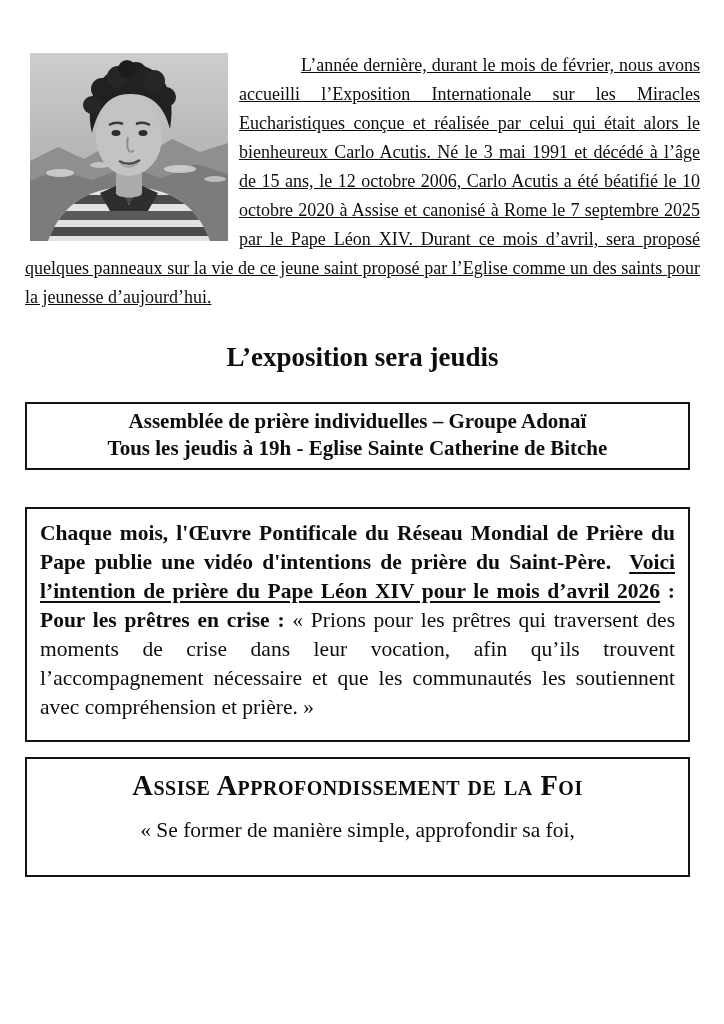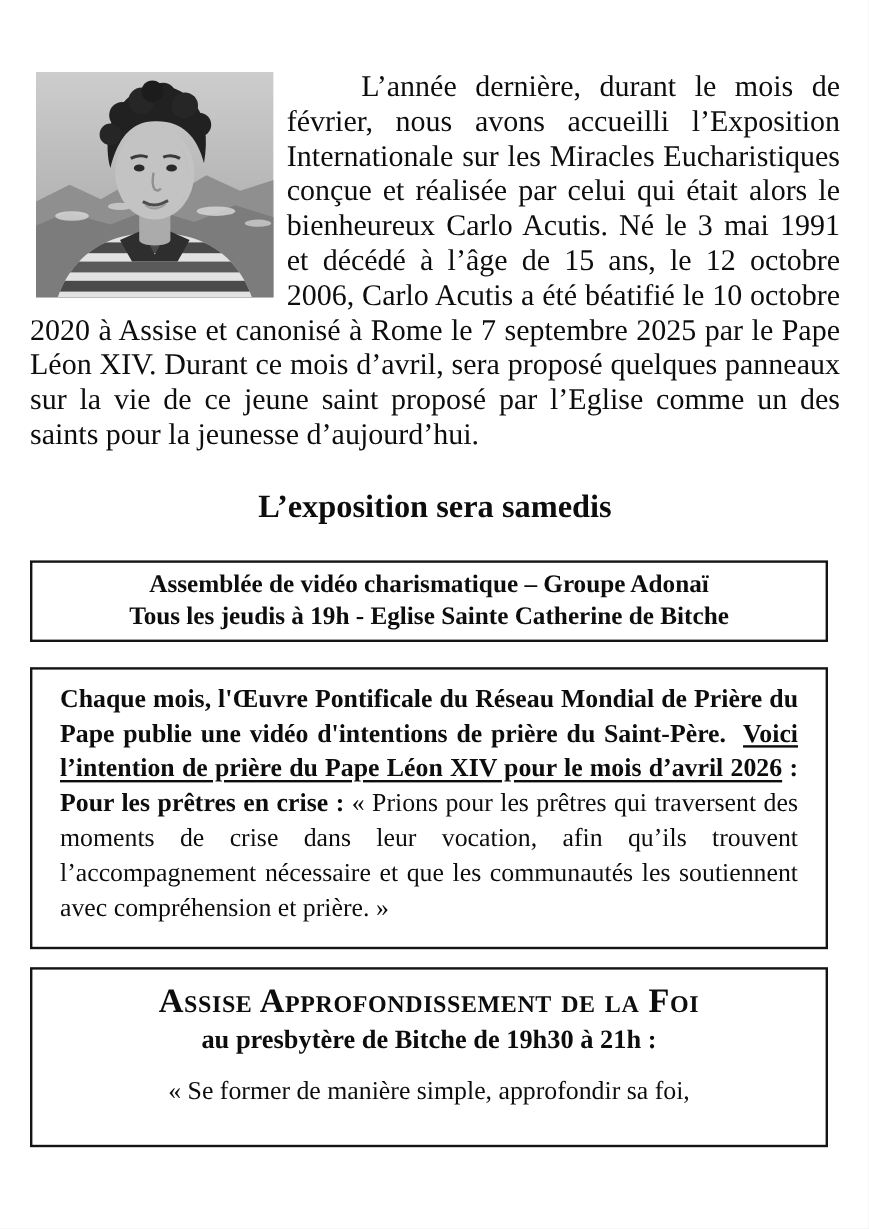--- a/index.html
+++ b/index.html
@@ -9,24 +9,25 @@
     margin:0 auto;
     background:#ffffff;
     font-family:"Liberation Serif","DejaVu Serif",serif;
     color:#0d0d0d;
     overflow:hidden;
     box-sizing:border-box;
     padding:33px 24px 0 25px;
   }
   
   .intro{
-    font-size:25px;
+    font-size:18px;
     line-height:29px;
     text-align:justify;
     text-indent:62px;
+    text-decoration:underline;
   }
   .photo{
     float:left;
     width:198px;height:188px;
     margin:2px 11px 8px 5px;
   }
   .photo svg{display:block;width:100%;height:100%;}
   
   .main-heading{
     clear:both;
@@ -41,22 +42,22 @@
   .box{
     border:2px solid #141414;
     margin-right:10px;
     box-sizing:border-box;
     text-align:center;
     font-weight:bold;
   }
   .box-adonai{margin-top:26px;padding:4px 8px 6px;font-size:21px;line-height:27px;}
   .box-penitence{margin-top:9px;padding:5px 8px 7px;font-size:21px;line-height:27px;}
   .box-intention{
-    margin-top:21px;
-    padding:10px 23px 18px;
+    margin-top:37px;
+    padding:10px 13px 18px;
     text-align:justify;
     font-weight:normal;
     font-size:21.5px;
     line-height:29px;
   }
   .box-intention .b{font-weight:bold;}
   .box-intention .u{
     font-weight:bold;
     text-decoration:underline;
     text-decoration-thickness:2px;
@@ -134,36 +135,35 @@
         <path d="M79,72 Q86,68 93,71" stroke="#3a3a3a" stroke-width="2.5" fill="none"></path>
         <path d="M106,71 Q113,68 120,72" stroke="#3a3a3a" stroke-width="2.5" fill="none"></path>
         <path d="M98,84 Q96,94 99,98 Q102,100 104,97" stroke="#8f8f8f" stroke-width="2" fill="none"></path>
         <path d="M89,108 Q99,114 110,107" stroke="#4d4d4d" stroke-width="2.5" fill="none"></path>
         <path d="M91,111 Q99,117 108,110" stroke="#9b9b9b" stroke-width="1.5" fill="none"></path>
       </svg>
     </span><span>L’année dernière, durant le mois de février, nous avons accueilli l’Exposition Internationale sur les Miracles Eucharistiques conçue et réalisée par celui qui était alors le bienheureux Carlo Acutis. Né le 3 mai 1991 et décédé à l’âge de 15 ans, le 12 octobre 2006, Carlo Acutis a été béatifié le 10 octobre 2020 à Assise et canonisé à Rome le 7 septembre 2025 par le Pape Léon XIV. Durant ce mois d’avril, sera proposé quelques panneaux sur la vie de ce jeune saint proposé par l’Eglise comme un des saints pour la jeunesse d’aujourd’hui.</span>
   </p>
 
   <div class="main-heading">
-    <span>L’exposition sera samedis</span>
+    <span>L’exposition sera jeudis</span>
   </div>
 
   <div class="box box-adonai">
-    <div>Assemblée de vidéo charismatique – Groupe Adonaï</div>
+    <div>Assemblée de prière individuelles – Groupe Adonaï</div>
     <div>Tous les jeudis à 19h - Eglise Sainte Catherine de Bitche</div>
   </div>
 
 
   <div class="box box-intention">
     <span class="b">Chaque mois, l'Œuvre Pontificale du Réseau Mondial de Prière du Pape publie une vidéo d'intentions de prière du Saint-Père.&nbsp; </span><span class="u">Voici l’intention de prière du Pape Léon XIV pour le mois d’avril 2026</span><span class="b">&nbsp;: Pour les prêtres en crise&nbsp;: </span><span>«&nbsp;Prions pour les prêtres qui traversent des moments de crise dans leur vocation, afin qu’ils trouvent l’accompagnement nécessaire et que les communautés les soutiennent avec compréhension et prière.&nbsp;»</span>
   </div>
 
   <div class="box box-soiree">
     <div class="soiree-title">Assise Approfondissement de la Foi</div>
-    <div class="soiree-subtitle">au presbytère de Bitche de 19h30 à 21h&nbsp;:</div>
     <div class="soiree-quote">
       <span>«&nbsp;Se former de manière simple, approfondir sa foi,</span>
 
     </div>
 
   </div>
 
 </div>
 
 </body></html>

